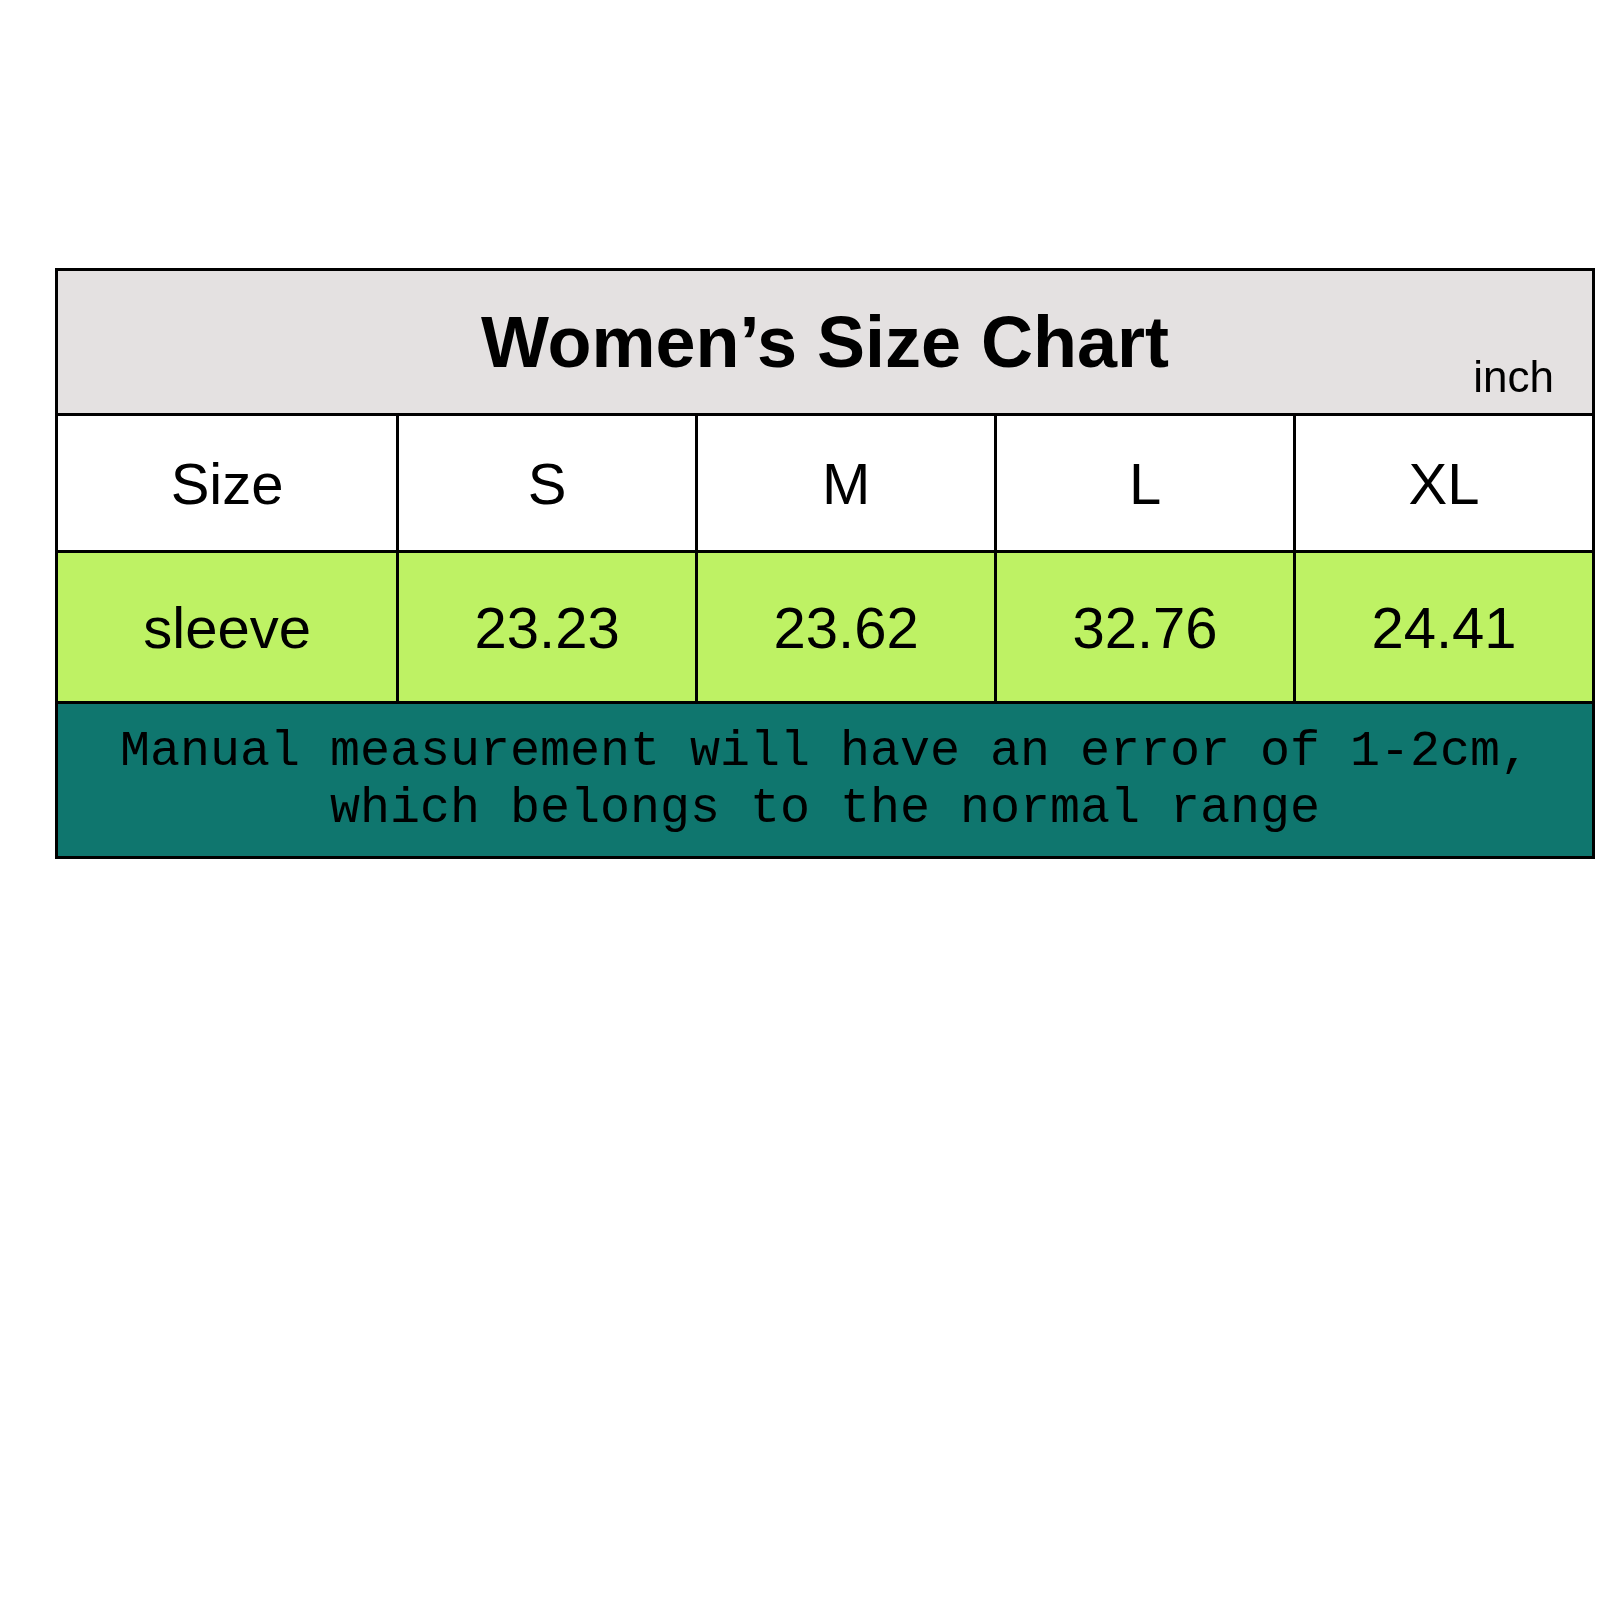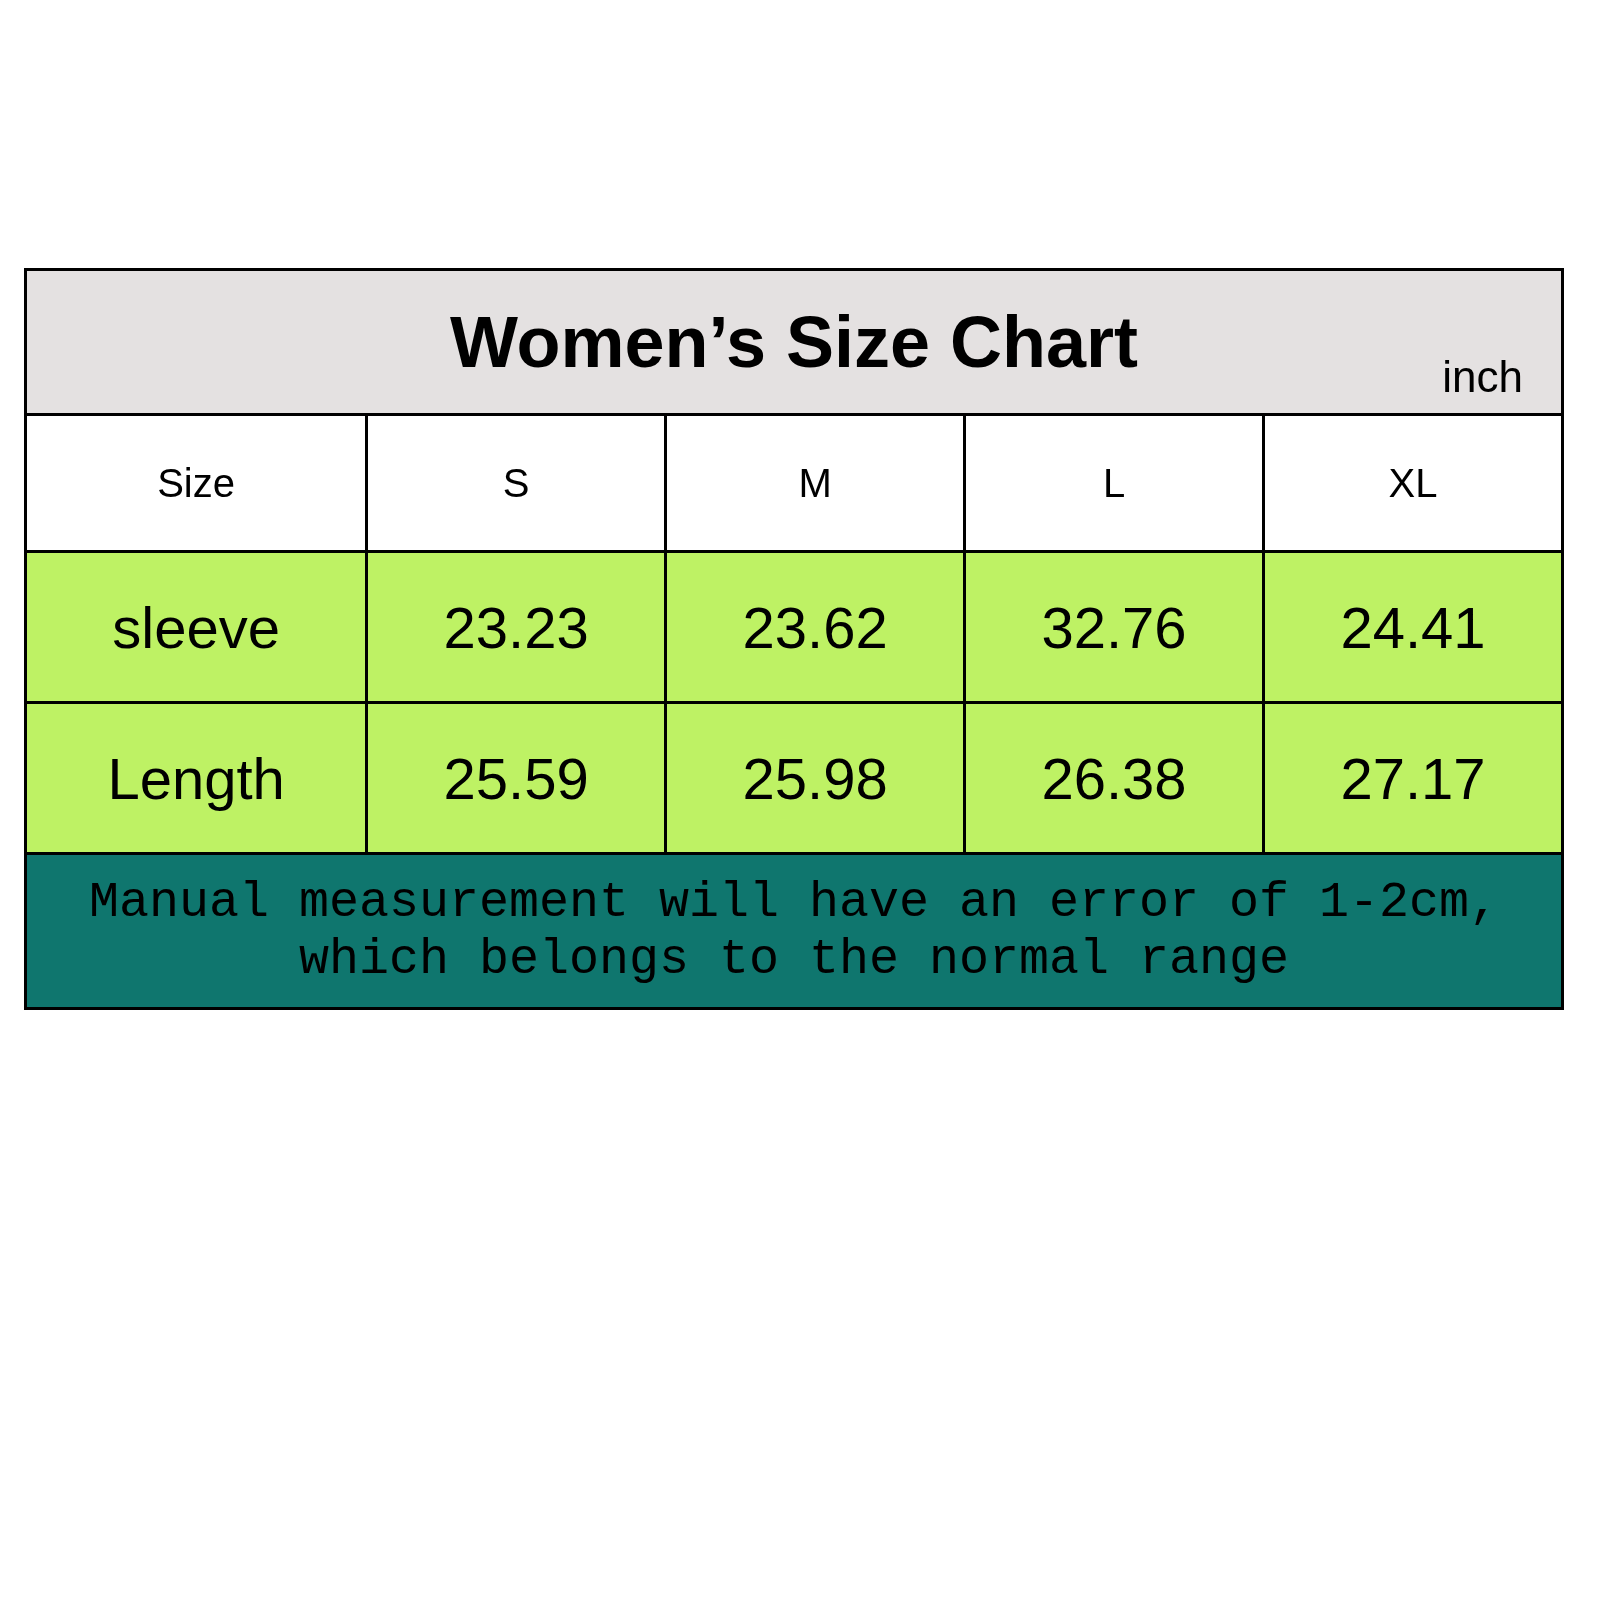--- a/index.html
+++ b/index.html
@@ -18,20 +18,21 @@
   .chart-wrap {
     position: absolute;
     left: 24px;
     top: 268px;
     width: 1540px;
   }
   table.size-chart {
     width: 100%;
     border-collapse: collapse;
     table-layout: fixed;
+    margin-left: 31px;
   }
   table.size-chart td {
     border: 3px solid #000000;
     text-align: center;
     vertical-align: middle;
     padding: 0;
     color: #000000;
   }
   
   .title-cell {
@@ -59,21 +60,21 @@
     right: 38px;
     bottom: 14px;
     font-size: 44px;
     font-weight: 400;
     line-height: 1;
   }
   
   .row-head td {
     height: 134px;
     background: #ffffff;
-    font-size: 40px;
+    font-size: 58px;
     font-weight: 400;
   }
   
   .row-data td {
     height: 148px;
     font-size: 58px;
     font-weight: 400;
   }
   .row-shaded td {
     background: #e4e1e1;
@@ -129,26 +130,19 @@
 
       <tr class="row-data row-plain">
         <td class="label-cell">sleeve</td>
         <td>23.23</td>
         <td>23.62</td>
         <td>32.76</td>
         <td>24.41</td>
       </tr>
 
 
-      <tr class="row-data row-plain">
-        <td class="label-cell">Length</td>
-        <td>25.59</td>
-        <td>25.98</td>
-        <td>26.38</td>
-        <td>27.17</td>
-      </tr>
 
       <tr>
         <td class="note-cell" colspan="5">Manual measurement will have an error of 1-2cm, which belongs to the normal range</td>
       </tr>
     </tbody>
   </table>
 </div>
 
 </body></html>

